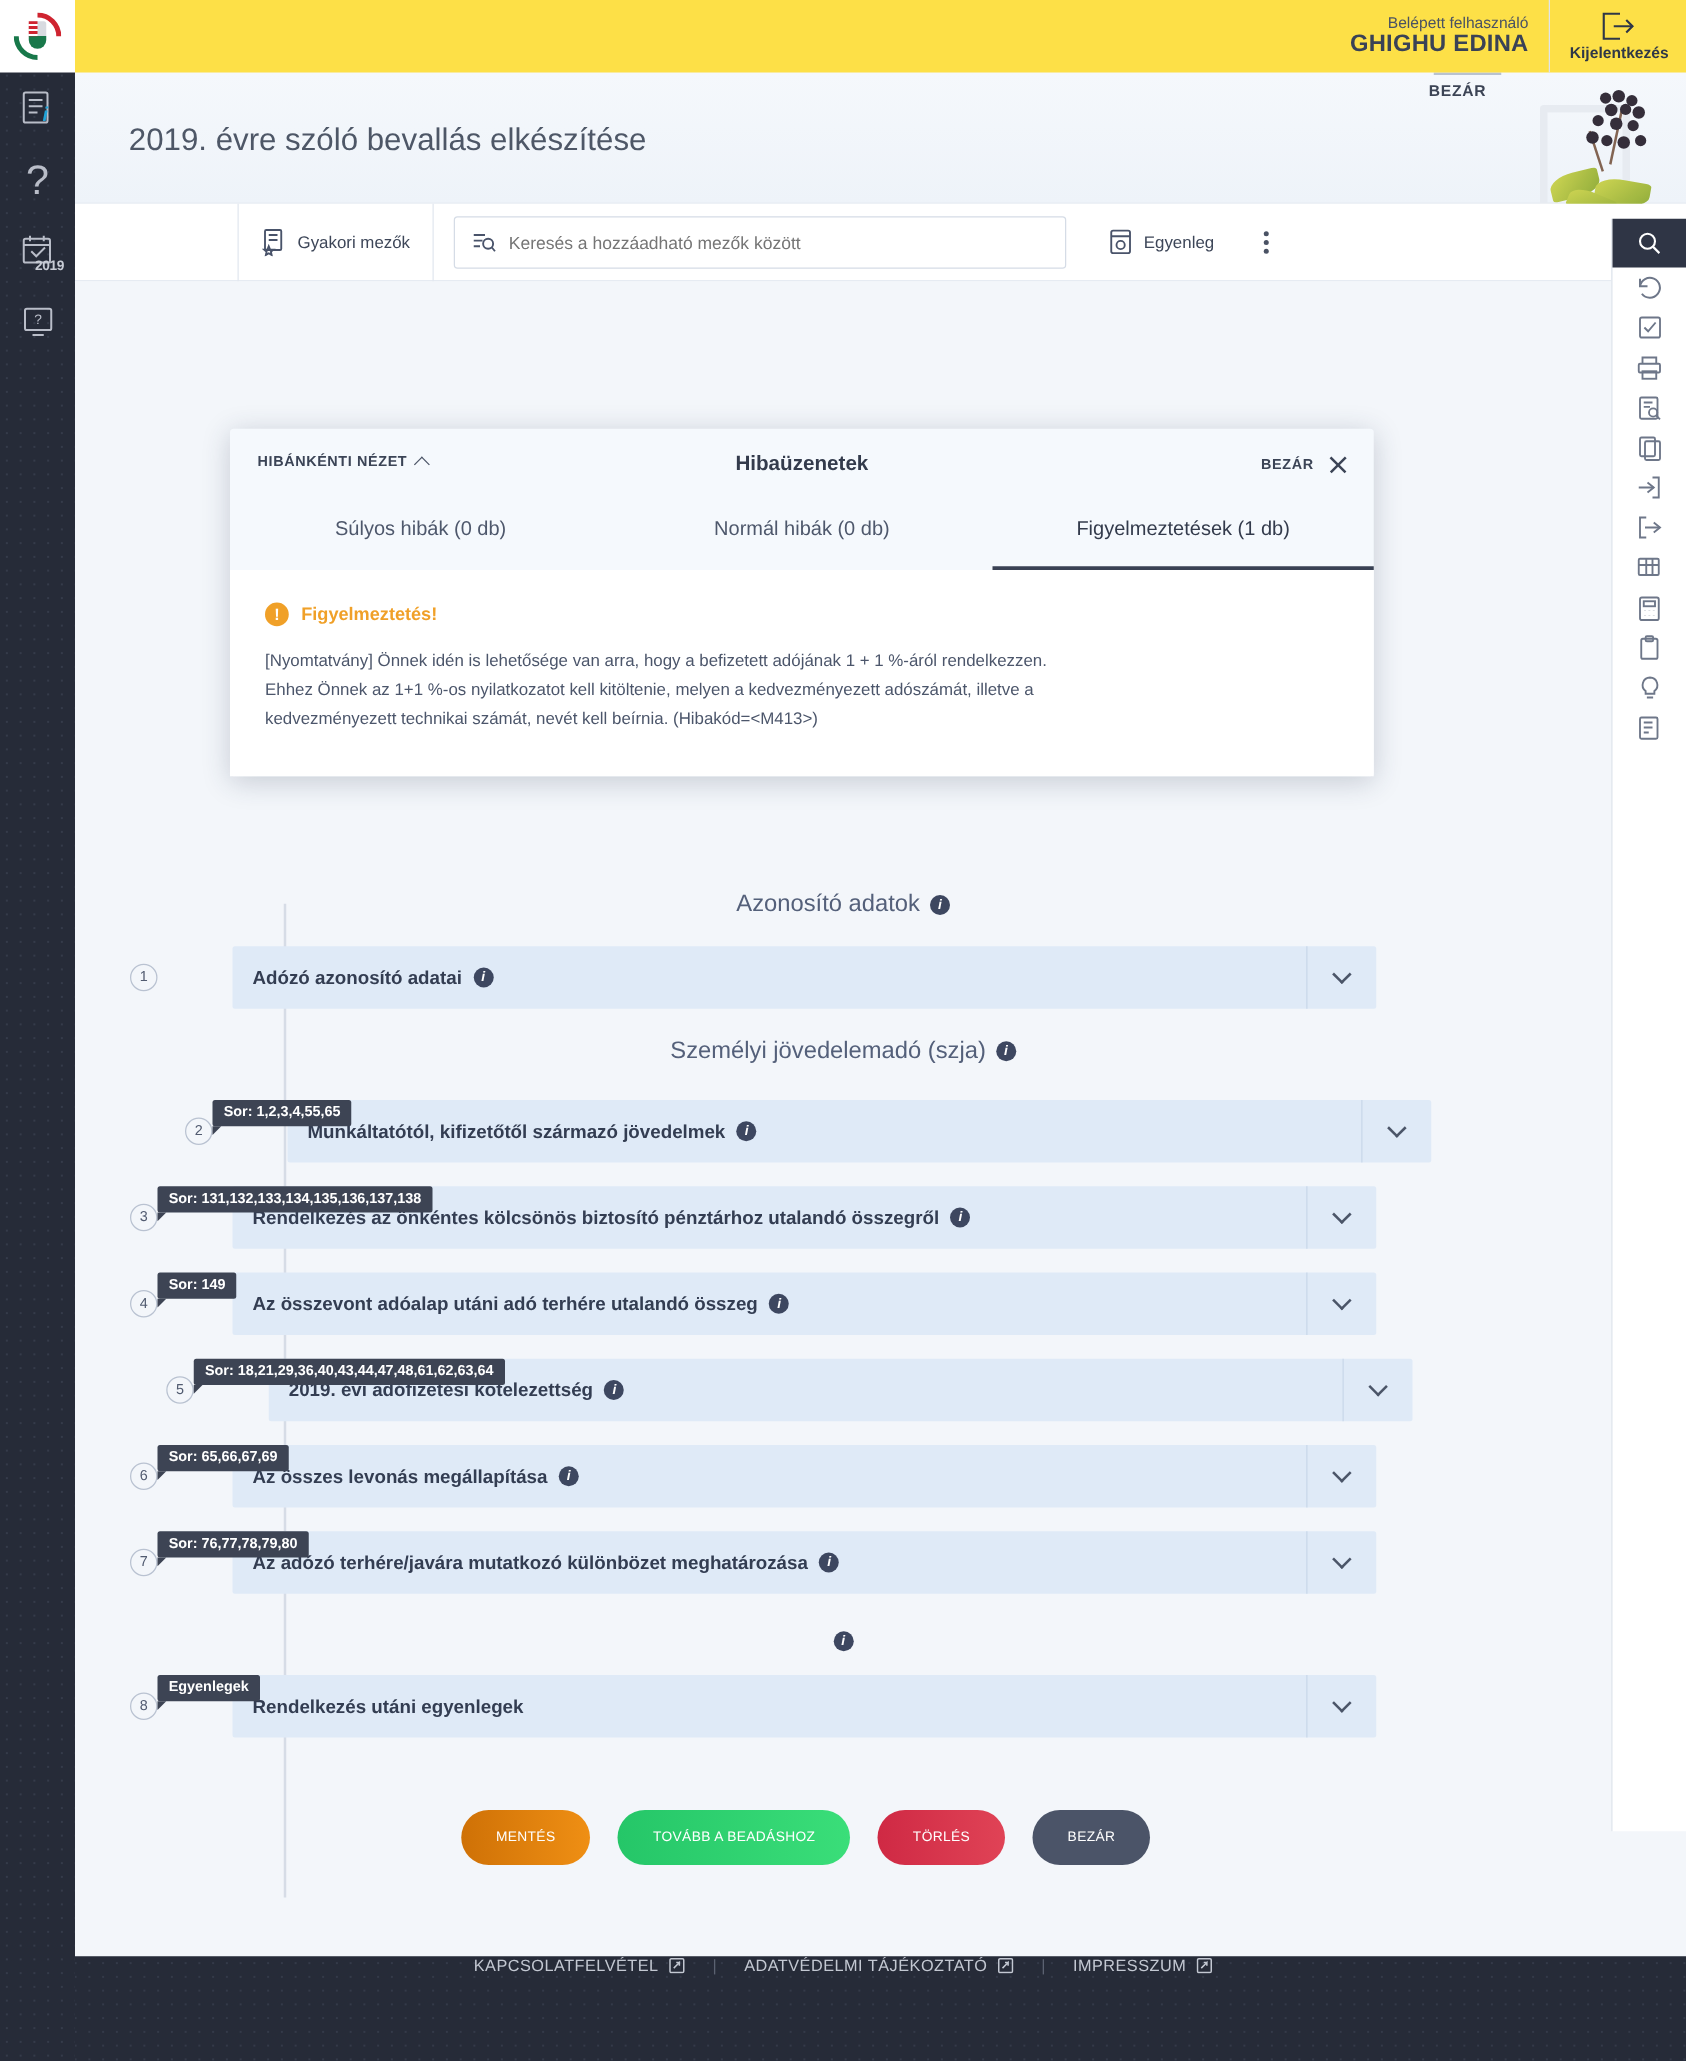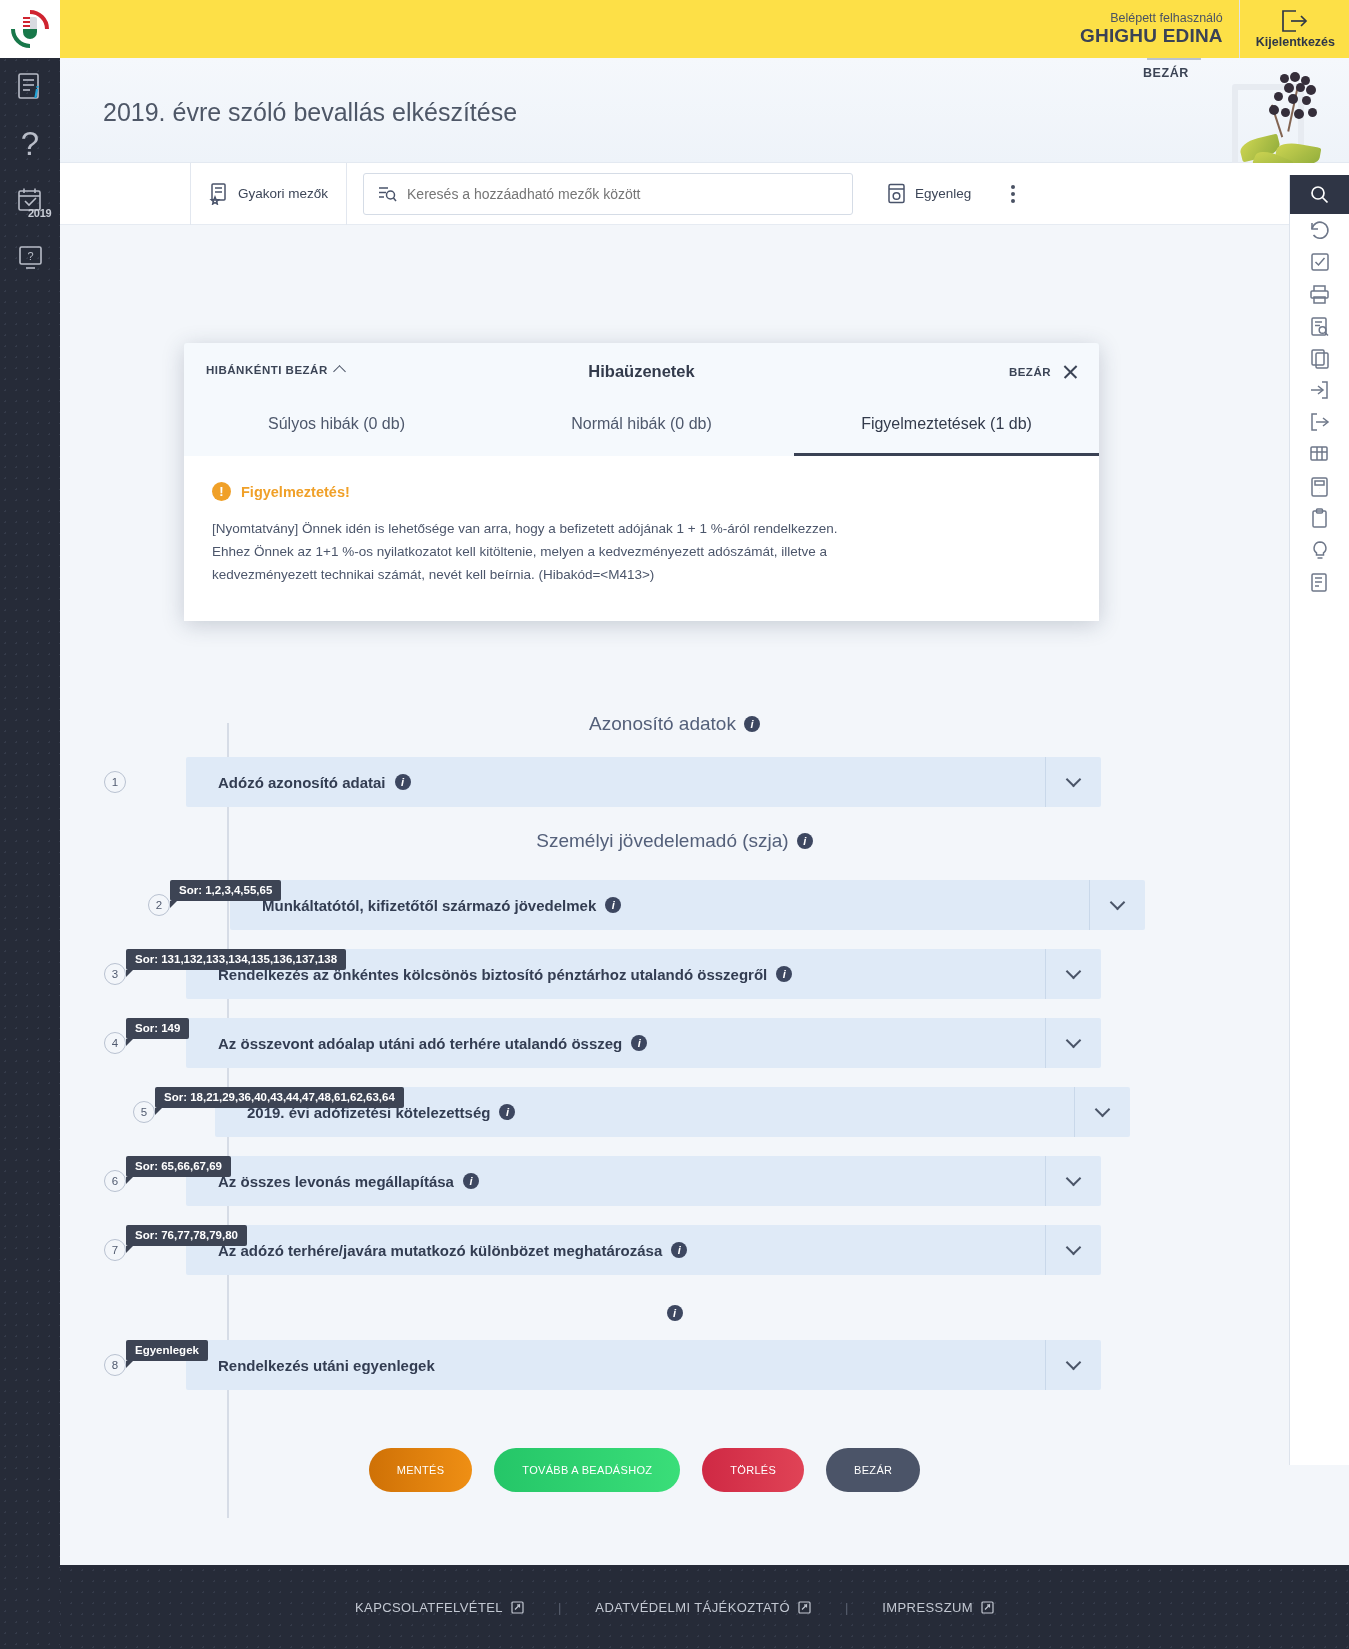--- a/index.html
+++ b/index.html
@@ -225,21 +225,21 @@
     position: relative; margin-left: 126px; width: 915px; min-height: 50px;
     background: #dfeaf7; display: flex; align-items: center; border-radius: 2px;
   }
   .acc-num {
     position: absolute; left: -82px; top: 50%; transform: translateY(-50%);
     width: 22px; height: 22px; border-radius: 50%; border: 1px solid #b9c2d1;
     background: #f3f6fa; color: #515b70; font-size: 11.5px;
     display: flex; align-items: center; justify-content: center;
   }
   .acc-label {
-    padding-left: 32px; font-size: 15px; font-weight: 700; color: #333d52;
+    padding-left: 16px; font-size: 15px; font-weight: 700; color: #333d52;
     display: flex; gap: 9px;
   }
   .acc-chev {
     position: absolute; right: 0; top: 0; bottom: 0; width: 56px;
     display: flex; align-items: center; justify-content: center;
     border-left: 1px solid #c9d8ea; cursor: pointer;
   }
   .chev-down {
     width: 11px; height: 11px; border-right: 2px solid #4b5companies; 
     border-right: 2px solid #4b5568; border-bottom: 2px solid #4b5568;
@@ -259,21 +259,21 @@
   .abtn.submit { background: linear-gradient(to right,#25c668,#3ade79); }
   .abtn.del    { background: linear-gradient(to right,#cf2944,#e04356); }
   .abtn.close  { background: #4b5468; }
 
   
   .footer {
     position: absolute; left: 0; bottom: 0; width: 1349px; height: 84px;
     background: #262b38;
     background-image: radial-gradient(circle, #343a49 1px, transparent 1px);
     background-size: 11px 11px;
-    display: flex; align-items: center; justify-content: center; gap: 12px; z-index: 28;
+    display: flex; align-items: flex-start; justify-content: center; gap: 0; z-index: 28;
   }
   .flink {
     color: #c3c8d2; font-size: 13px; letter-spacing: .4px; display: flex; align-items: center;
     gap: 8px; cursor: pointer; padding: 0 22px;
   }
   .fdiv { color: #5b6271; font-size: 13px; }
 </style>
 </head>
 <body>
 
@@ -398,21 +398,21 @@
           <i></i>
           <i></i>
       </div>
     </div>
 
     <div class="content">
 
       <div class="errdlg">
         <div class="errdlg-head">
           <div class="err-viewmode">
-            <span>HIBÁNKÉNTI BEZÁR</span>
+            <span>HIBÁNKÉNTI NÉZET</span>
             <span class="chev-up"></span>
           </div>
           <div class="errdlg-title">Hibaüzenetek</div>
           <div class="err-close">
             <span class="err-close-label">BEZÁR</span>
             <span class="xmark"></span>
           </div>
         </div>
         <div class="err-tabs">
           <div class="err-tab">Súlyos hibák (0 db)</div>

